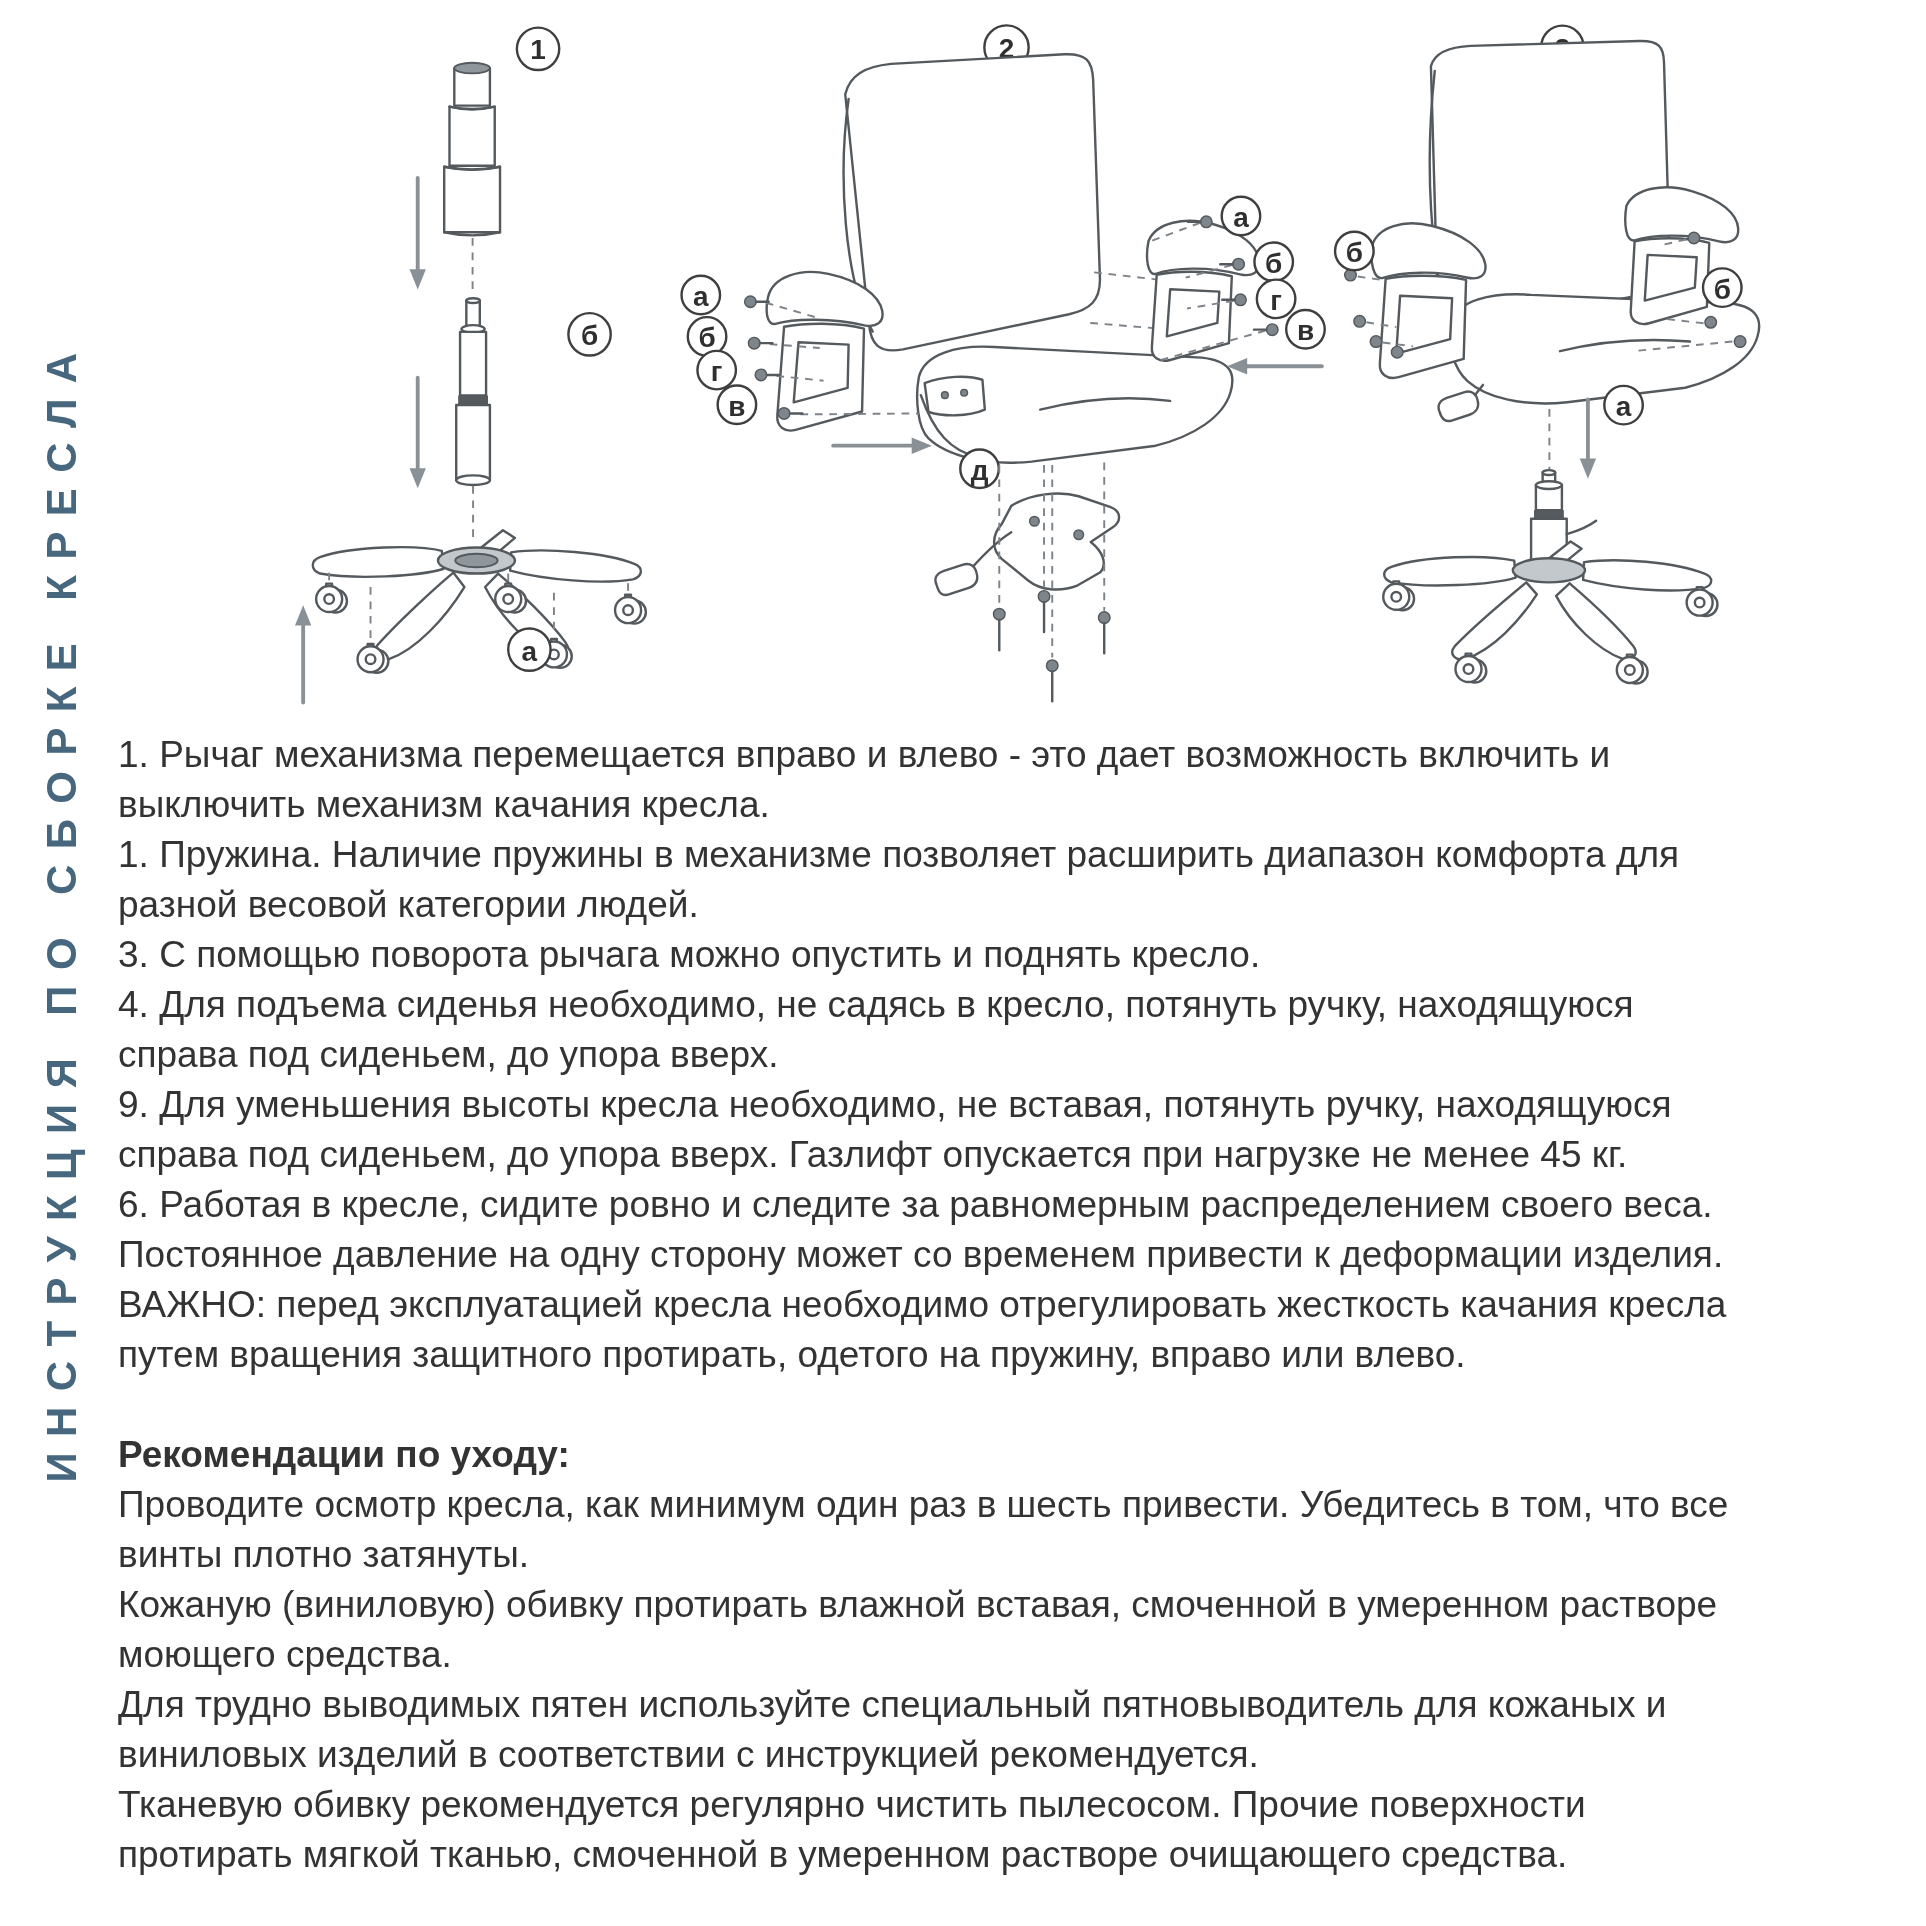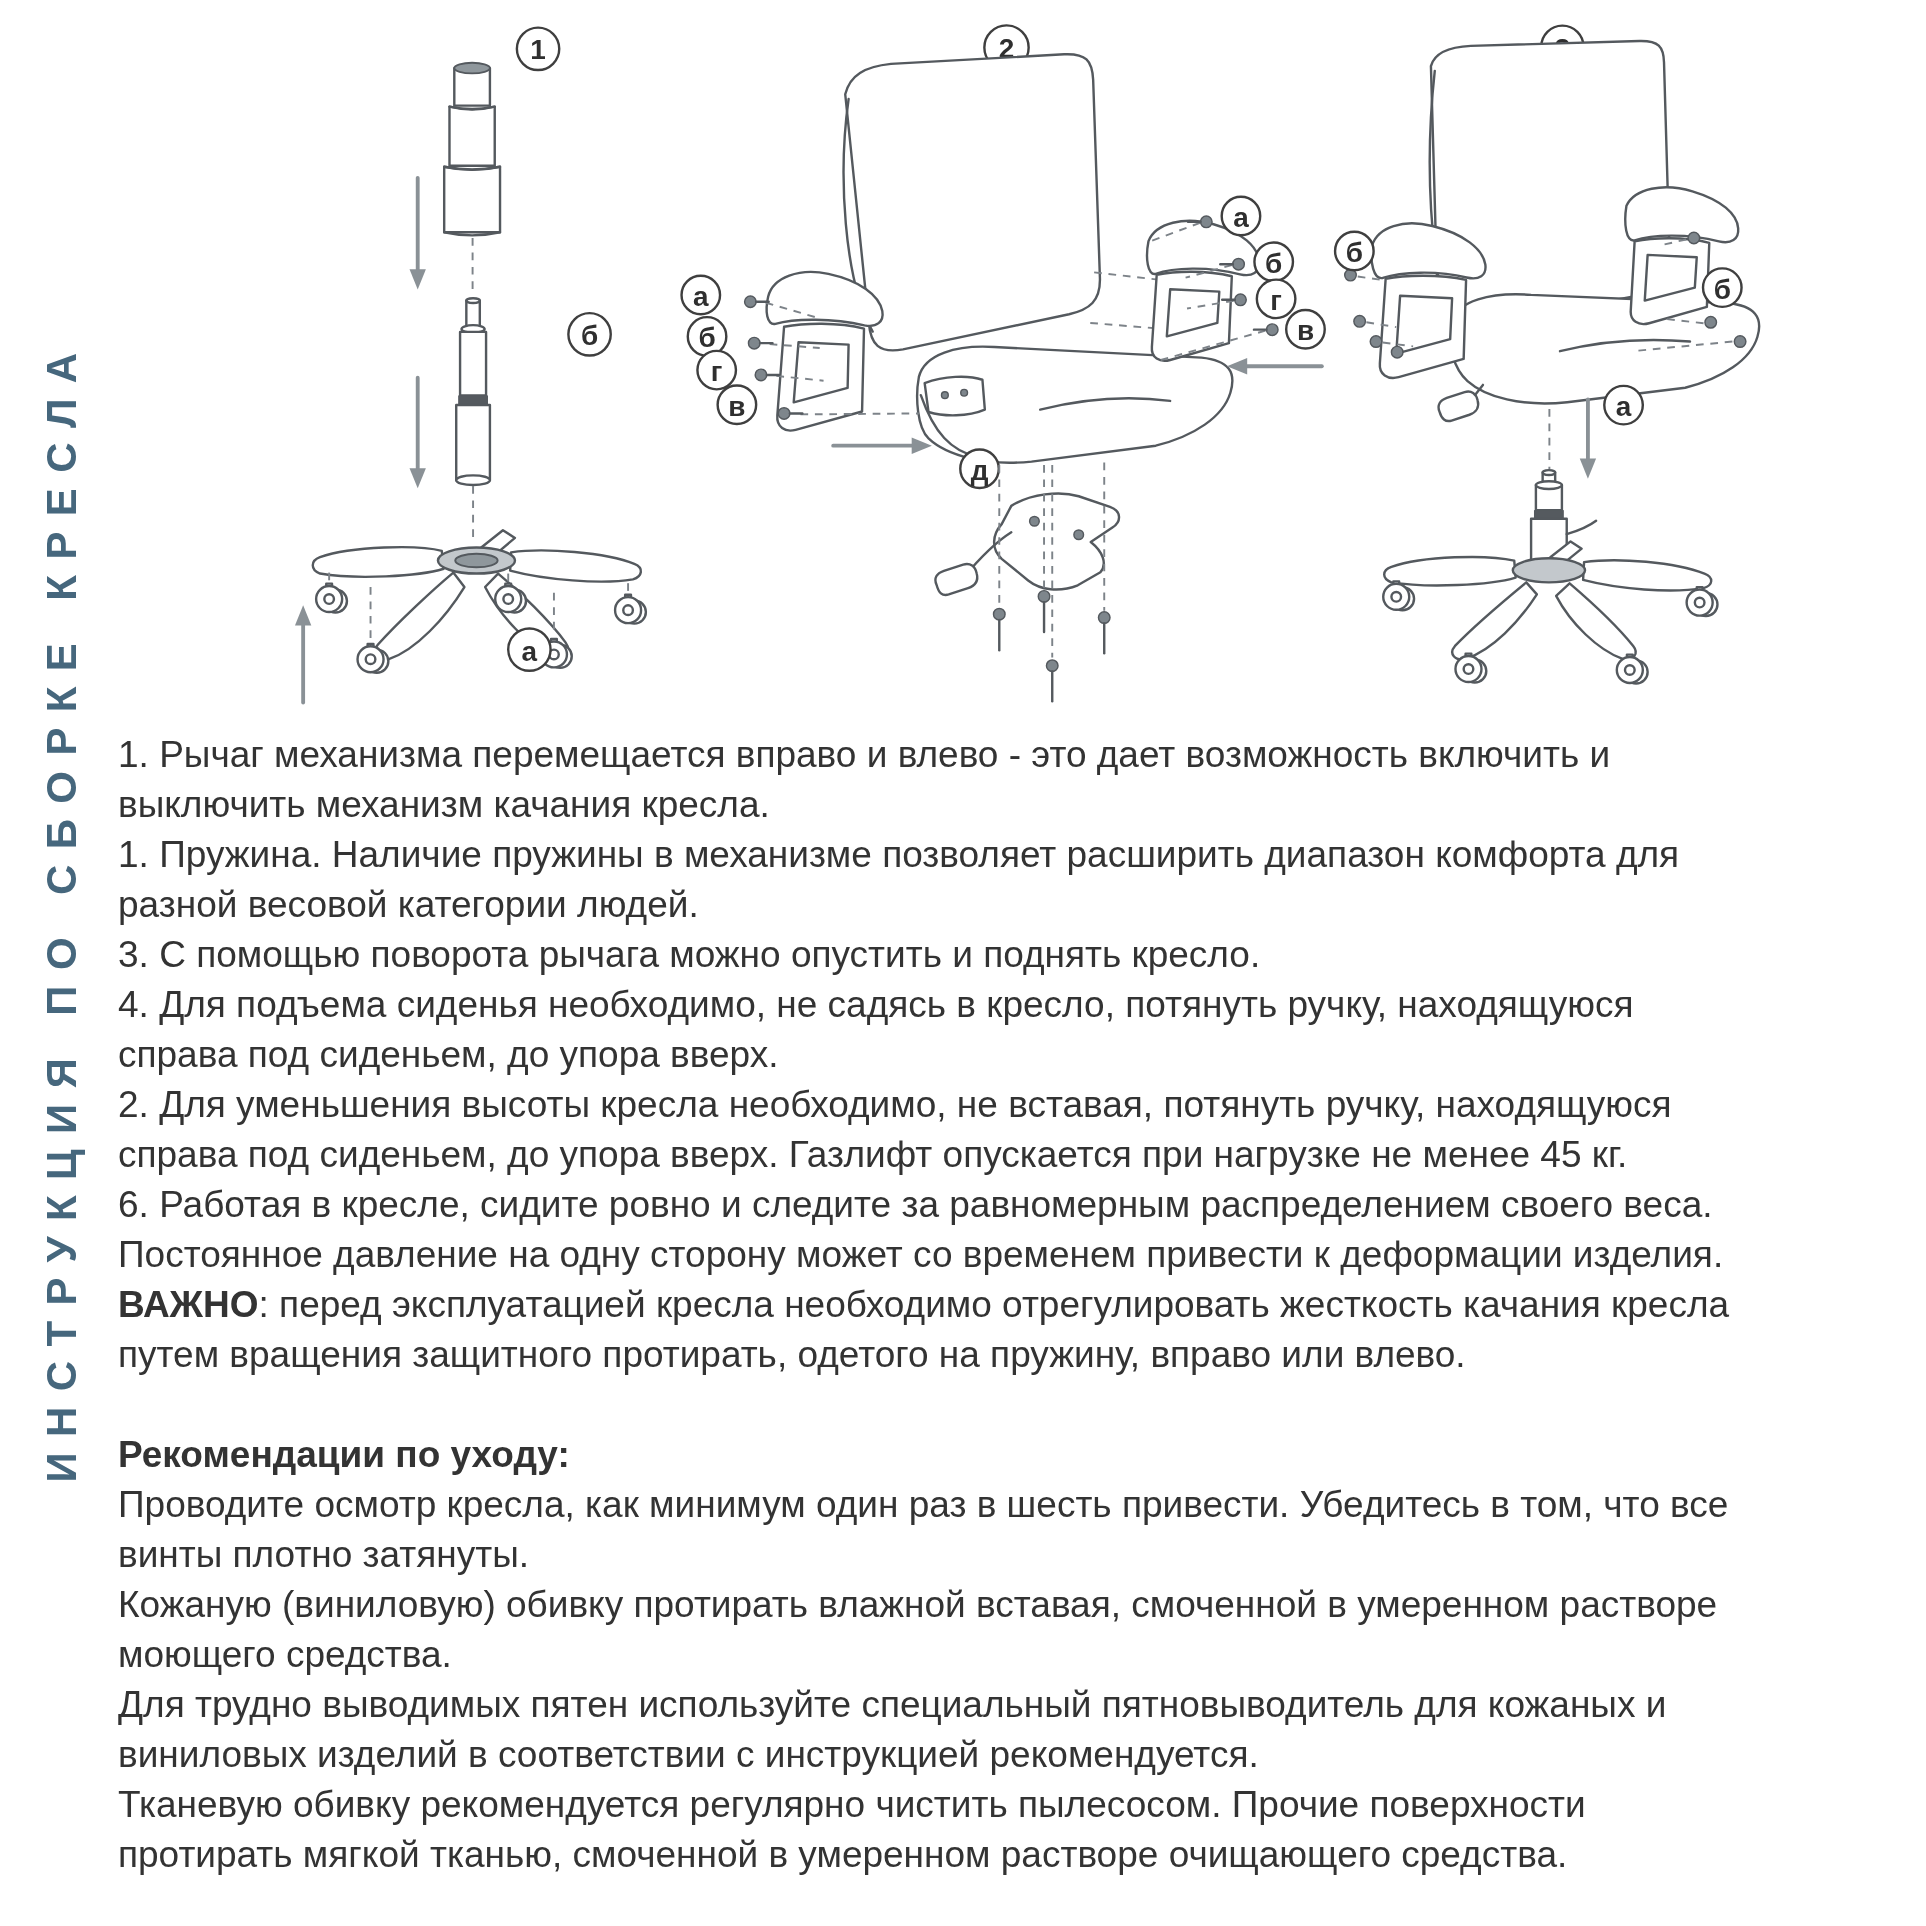--- a/index.html
+++ b/index.html
@@ -7,21 +7,21 @@
        font-family:"Liberation Sans", sans-serif;}
   .vertical-title{position:absolute;left:62px;top:910px;
        transform:translate(-50%,-50%) rotate(-90deg);white-space:nowrap;
        font-size:42px;font-weight:700;letter-spacing:15.4px;color:#46677d;}
   .diagram{position:absolute;overflow:visible;}
   .text-block{position:absolute;left:118px;top:730px;width:1782px;color:#333333;
        font-size:37px;line-height:50px;}
   .text-block .line{white-space:nowrap;}
   .sec-heading{font-weight:700;white-space:nowrap;}
   .care-section{margin-top:50px;}
-  .imp{font-weight:700;text-align:center;}
+  .imp{font-weight:400;text-align:center;}
   
   .ln{fill:none;stroke:#54595e;stroke-width:5;stroke-linecap:round;stroke-linejoin:round;}
   .shape{fill:#ffffff;stroke:#54595e;stroke-width:5;stroke-linejoin:round;}
   .shade{fill:#8f979c;stroke:#54595e;stroke-width:4;}
   .hub{fill:#c3c8cc;stroke:#54595e;stroke-width:5;}
   .band{fill:#555a5f;stroke:none;}
   .dash{fill:none;stroke:#7d8389;stroke-width:4;stroke-dasharray:16 14;}
   .arrow{stroke:#8a9196;stroke-width:8;stroke-linecap:round;fill:none;}
   .ahead{fill:#8a9196;stroke:none;}
   .badge{fill:#ffffff;stroke:#3f3f3f;stroke-width:5;}
@@ -357,21 +357,21 @@
 <div class="text-block">
 
   <div class="operation-section">
     <div class="line">1. Рычаг механизма перемещается вправо и влево - это дает возможность включить и</div>
     <div class="line">выключить механизм качания кресла.</div>
     <div class="line">1. Пружина. Наличие пружины в механизме позволяет расширить диапазон комфорта для</div>
     <div class="line">разной весовой категории людей.</div>
     <div class="line">3. С помощью поворота рычага можно опустить и поднять кресло.</div>
     <div class="line">4. Для подъема сиденья необходимо, не садясь в кресло, потянуть ручку, находящуюся</div>
     <div class="line">справа под сиденьем, до упора вверх.</div>
-    <div class="line">2. Для уменьшения высоты кресла необходимо, не вставая, потянуть ручку, находящуюся</div>
+    <div class="line">9. Для уменьшения высоты кресла необходимо, не вставая, потянуть ручку, находящуюся</div>
     <div class="line">справа под сиденьем, до упора вверх. Газлифт опускается при нагрузке не менее 45 кг.</div>
     <div class="line">6. Работая в кресле, сидите ровно и следите за равномерным распределением своего веса.</div>
     <div class="line">Постоянное давление на одну сторону может со временем привести к деформации изделия.</div>
     <div class="line"><span class="imp">ВАЖНО</span><span>: перед  эксплуатацией кресла необходимо отрегулировать жесткость  качания кресла</span></div>
     <div class="line">путем вращения защитного протирать, одетого на пружину, вправо или влево.</div>
   </div>
 
   <div class="care-section">
     <div class="sec-heading">Рекомендации по уходу:</div>
     <div class="line">Проводите осмотр кресла, как минимум один раз в шесть привести. Убедитесь в том, что все</div>

